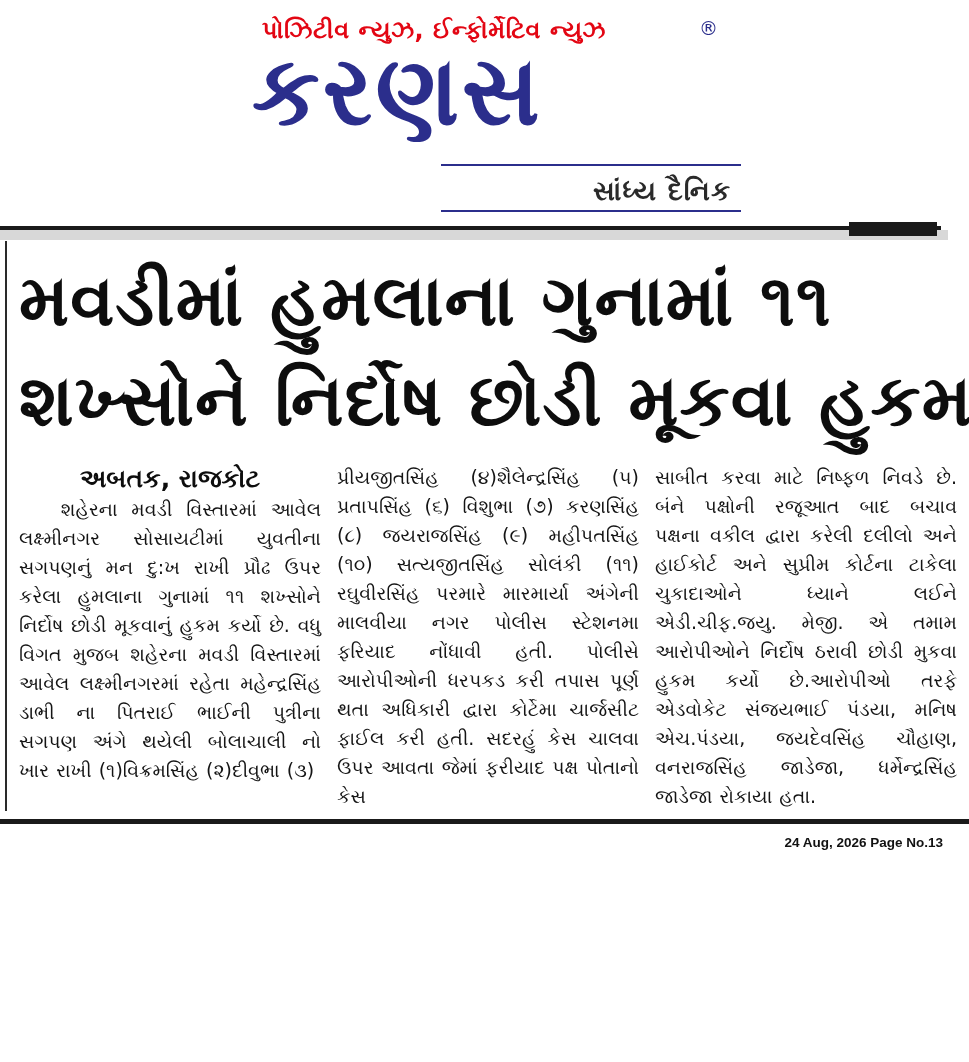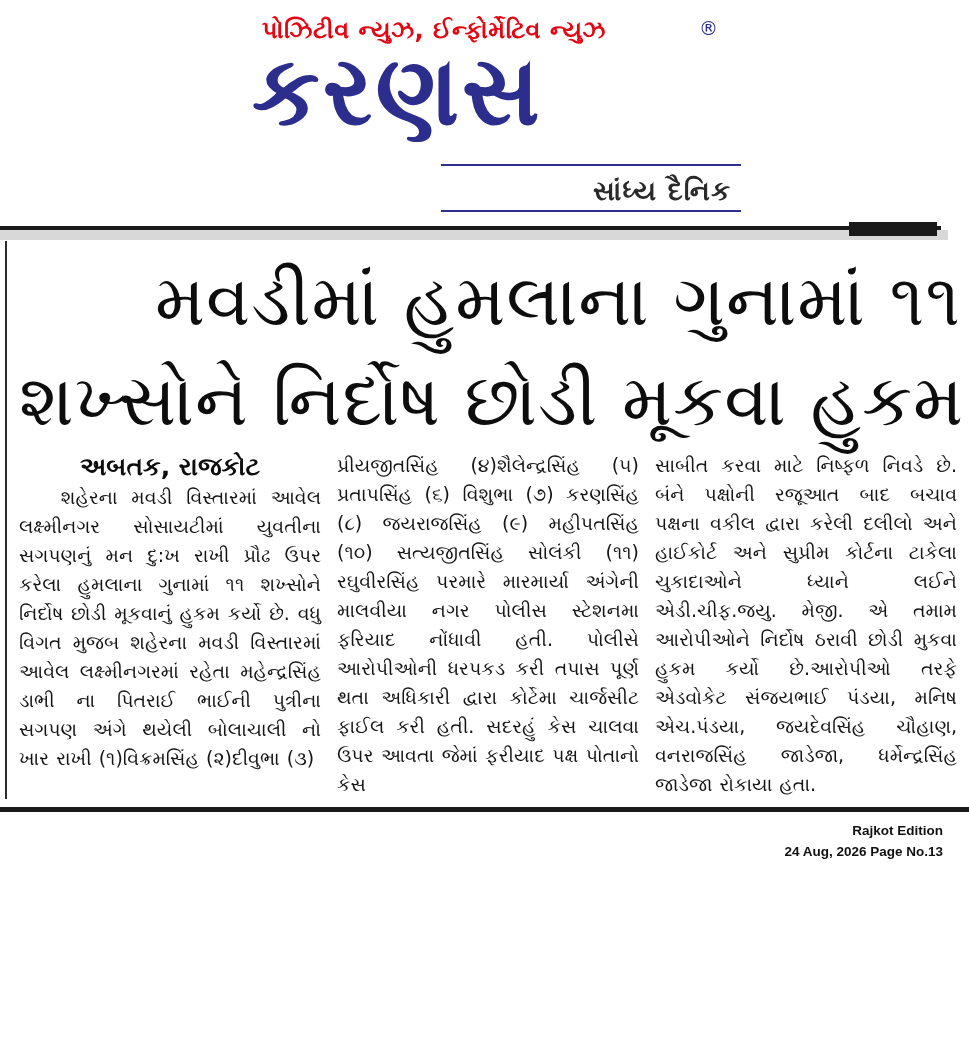--- a/index.html
+++ b/index.html
@@ -42,33 +42,33 @@
   .rule-gray { position: absolute; left: 0; top: 8px; width: 948px; height: 10px; background: #d8d8d8; }
   .rule-line { position: absolute; left: 0; top: 4px; width: 941px; height: 4px; background: #1a1a1a; }
   .rule-block { position: absolute; left: 849px; top: 0; width: 88px; height: 14px; background: #1a1a1a; }
 
   
   .article {
     margin-left: 5px; margin-right: 0;
     border-left: 2px solid #2a2a2a;
     padding: 10px 8px 0 12px;
   }
-  .headline { text-align: right; font-weight: normal; color: #0d0d0d; }
+  .headline { text-align: left; font-weight: bold; color: #0d0d0d; }
   .headline .hl { display: block; font-size: 71px; line-height: 100px; letter-spacing: 1px; white-space: nowrap; }
 
   .subheadline {
     background: #dcdcdc; border-radius: 14px;
     margin: 14px 6px 0 2px;
     text-align: center;
     font-size: 42px; font-weight: bold; color: #151515;
     padding: 10px 12px 16px 12px;
     letter-spacing: 0.5px;
   }
 
-  .columns { display: flex; gap: 16px; padding-right: 4px; }
+  .columns { display: flex; gap: 16px; margin-top: 12px; padding-right: 4px; }
   .col { flex: 1; min-width: 0; }
   .dateline { text-align: center; font-weight: bold; font-size: 25px; line-height: 32px; color: #0d0d0d; }
   .para {
     font-size: 19px; line-height: 29px; text-align: justify;
     color: #141414; word-spacing: 1px;
   }
   .para.indent { text-indent: 2.2em; }
 
   
   .bottom-rule { margin-top: 8px; width: 969px; height: 5px; background: #1a1a1a; }
@@ -117,17 +117,16 @@
       <div class="col">
         <p class="para">સાબીત કરવા માટે નિષ્ફળ નિવડે છે. બંને પક્ષોની રજૂઆત બાદ બચાવ પક્ષના વકીલ દ્વારા કરેલી દલીલો અને હાઈકોર્ટ અને સુપ્રીમ કોર્ટના ટાકેલા ચુકાદાઓને ધ્યાને લઈને એડી.ચીફ.જયુ. મેજી. એ તમામ આરોપીઓને નિર્દોષ ઠરાવી છોડી મુકવા હુકમ કર્યો છે.આરોપીઓ તરફે એડવોકેટ સંજયભાઈ પંડયા, મનિષ એચ.પંડયા, જયદેવસિંહ ચૌહાણ, વનરાજસિંહ જાડેજા, ધર્મેન્દ્રસિંહ જાડેજા રોકાયા હતા.</p>
       </div>
     </div>
 
   </main>
 
   <div class="bottom-rule"></div>
 
   <footer class="footer">
-    <div>Rajkot Edition</div>
     <div>24 Aug, 2026 Page No.13</div>
   </footer>
 
 </div>
 
 </body></html>

